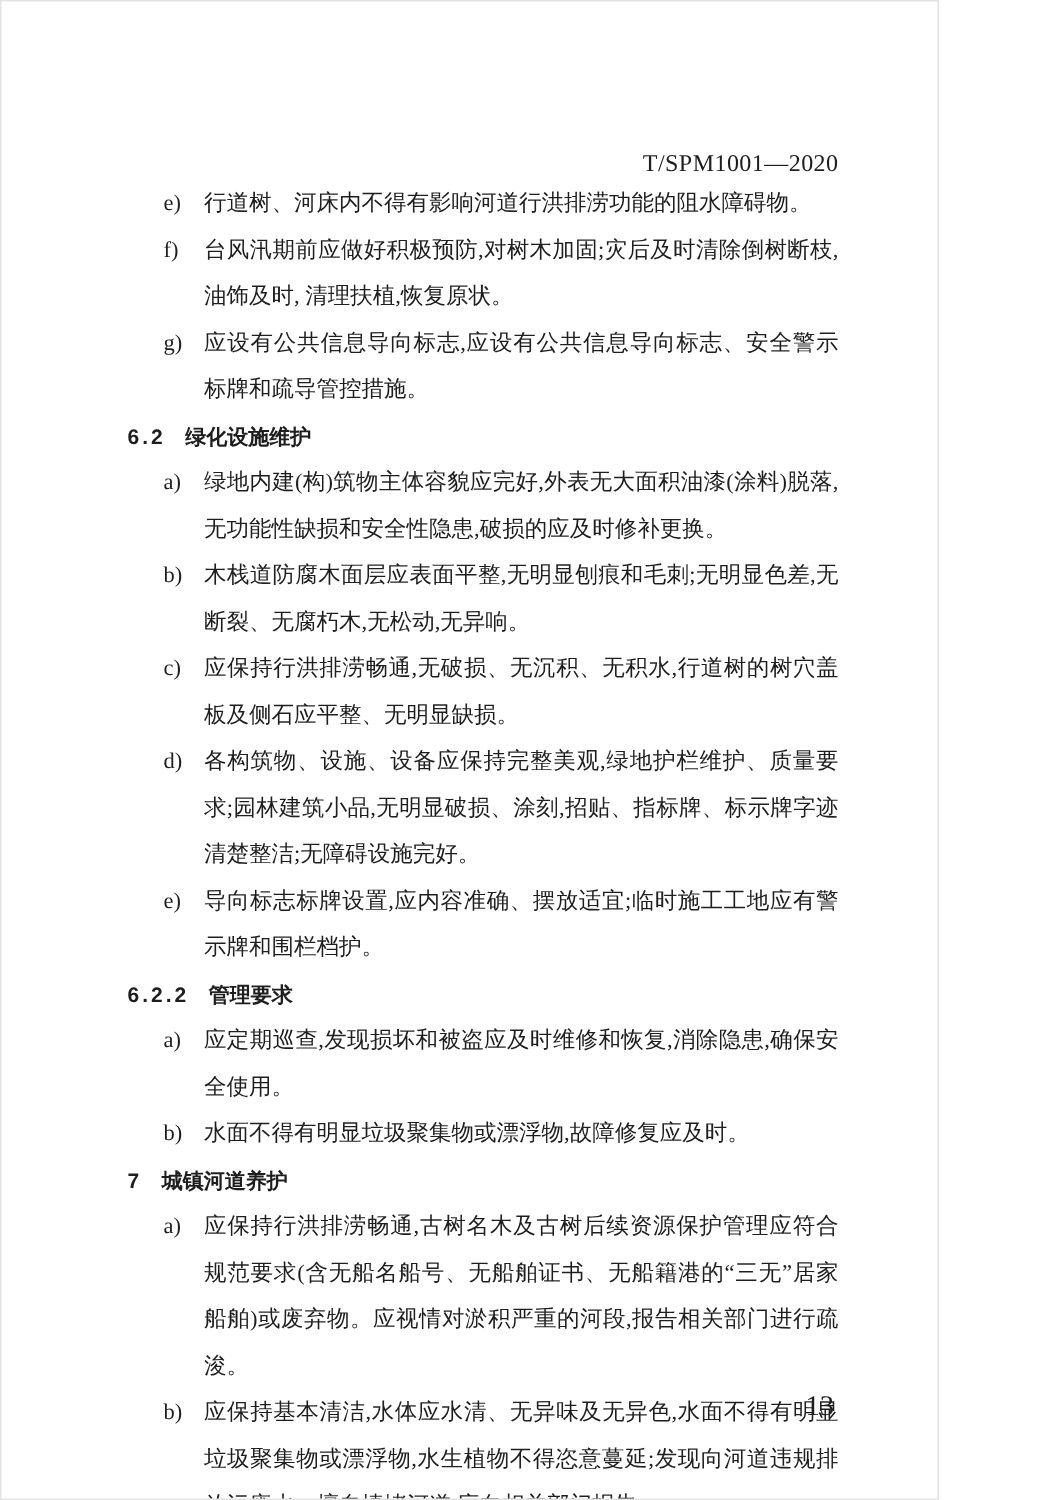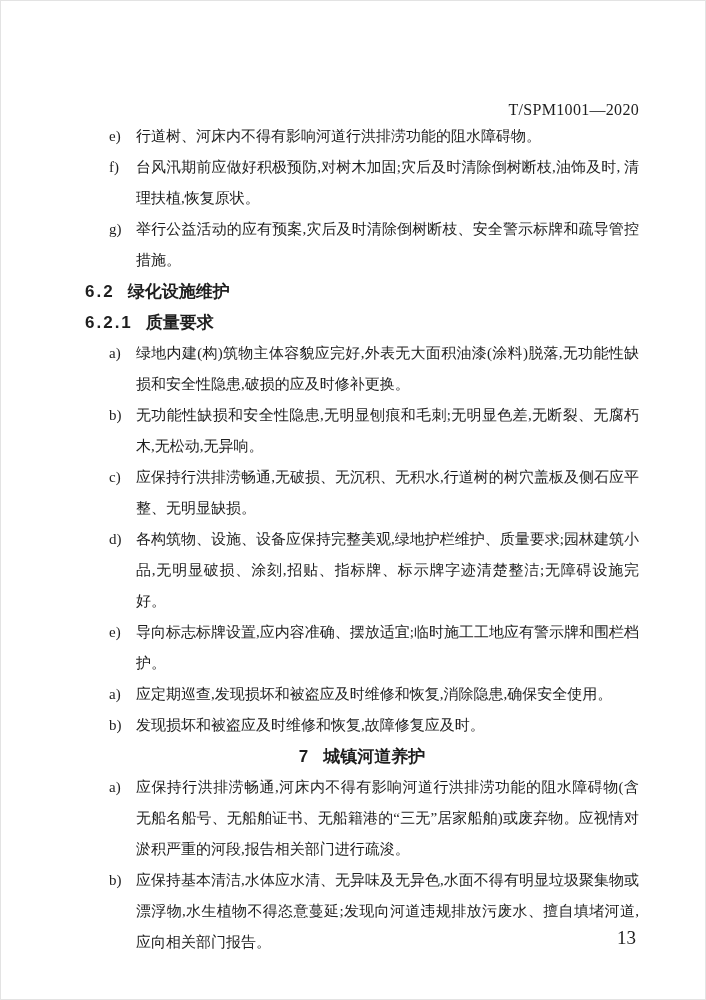--- a/index.html
+++ b/index.html
@@ -1,35 +1,35 @@
 <!DOCTYPE html>
 <html lang="zh"><head>
 <meta charset="utf-8">
 <style>
   html,body{margin:0;padding:0;background:#ffffff;}
   .page{
-    width:706px;height:1000px;box-sizing:border-box;position:relative;
+    width:626px;height:1000px;box-sizing:border-box;position:relative;
     background:#ffffff;border:1px solid #e3e3e3;color:#1e1e1e;
     font-family:"Liberation Serif","DejaVu Serif",serif;
     overflow:hidden;
   }
   .content{
     position:absolute;top:98px;left:84px;right:66px;
     font-size:15px;line-height:31px;
   }
   .doc-header{
     text-align:right;font-size:16px;line-height:22px;
     letter-spacing:.3px;margin-bottom:0;
   }
   .heading{
     font-family:"Liberation Sans","DejaVu Sans",sans-serif;
-    font-weight:600;font-size:17px;line-height:31px;white-space:nowrap;
+    font-weight:600;font-size:14px;line-height:31px;white-space:nowrap;
   }
   .heading .num{margin-right:13px;letter-spacing:2px;}
-  .heading.chapter{font-weight:800;text-align:center;}
+  .heading.chapter{font-weight:800;}
   .list{margin-left:24px;}
   .li{display:flex;line-height:31px;}
   .li .lbl{width:27px;flex-shrink:0;}
   .li .txt{flex:1;text-align:justify;text-justify:inter-ideograph;}
   .page-number{
     position:absolute;top:928px;right:69px;
     font-size:19px;line-height:18px;
   }
 </style>
 </head>
@@ -44,77 +44,77 @@
       <div class="li">
         <span class="lbl">e)</span>
         <span class="txt">行道树、河床内不得有影响河道行洪排涝功能的阻水障碍物。</span>
       </div>
       <div class="li">
         <span class="lbl">f)</span>
         <span class="txt">台风汛期前应做好积极预防,对树木加固;灾后及时清除倒树断枝,油饰及时, 清理扶植,恢复原状。</span>
       </div>
       <div class="li">
         <span class="lbl">g)</span>
-        <span class="txt">举行公益活动的应有预案,灾后及时清除倒树断枝、安全警示标牌和疏导管控措施。</span>
+        <span class="txt">应设有公共信息导向标志,应设有公共信息导向标志、安全警示标牌和疏导管控措施。</span>
       </div>
     </div>
 
     <div class="heading">
       <span class="num">6.2</span><span>绿化设施维护</span>
     </div>
 
-    <div class="heading">
-      <span class="num">6.2.1</span><span>质量要求</span>
-    </div>
 
     <div class="list">
       <div class="li">
         <span class="lbl">a)</span>
         <span class="txt">绿地内建(构)筑物主体容貌应完好,外表无大面积油漆(涂料)脱落,无功能性缺损和安全性隐患,破损的应及时修补更换。</span>
       </div>
       <div class="li">
         <span class="lbl">b)</span>
-        <span class="txt">无功能性缺损和安全性隐患,无明显刨痕和毛刺;无明显色差,无断裂、无腐朽木,无松动,无异响。</span>
+        <span class="txt">木栈道防腐木面层应表面平整,无明显刨痕和毛刺;无明显色差,无断裂、无腐朽木,无松动,无异响。</span>
       </div>
       <div class="li">
         <span class="lbl">c)</span>
         <span class="txt">应保持行洪排涝畅通,无破损、无沉积、无积水,行道树的树穴盖板及侧石应平整、无明显缺损。</span>
       </div>
       <div class="li">
         <span class="lbl">d)</span>
         <span class="txt">各构筑物、设施、设备应保持完整美观,绿地护栏维护、质量要求;园林建筑小品,无明显破损、涂刻,招贴、指标牌、标示牌字迹清楚整洁;无障碍设施完好。</span>
       </div>
       <div class="li">
         <span class="lbl">e)</span>
         <span class="txt">导向标志标牌设置,应内容准确、摆放适宜;临时施工工地应有警示牌和围栏档护。</span>
       </div>
     </div>
 
+    <div class="heading">
+      <span class="num">6.2.2</span><span>管理要求</span>
+    </div>
 
     <div class="list">
       <div class="li">
         <span class="lbl">a)</span>
         <span class="txt">应定期巡查,发现损坏和被盗应及时维修和恢复,消除隐患,确保安全使用。</span>
       </div>
       <div class="li">
         <span class="lbl">b)</span>
-        <span class="txt">发现损坏和被盗应及时维修和恢复,故障修复应及时。</span>
+        <span class="txt">水面不得有明显垃圾聚集物或漂浮物,故障修复应及时。</span>
       </div>
     </div>
 
     <div class="heading chapter">
       <span class="num">7</span><span>城镇河道养护</span>
     </div>
 
 
 
     <div class="list">
       <div class="li">
         <span class="lbl">a)</span>
-        <span class="txt">应保持行洪排涝畅通,河床内不得有影响河道行洪排涝功能的阻水障碍物(含无船名船号、无船舶证书、无船籍港的“三无”居家船舶)或废弃物。应视情对淤积严重的河段,报告相关部门进行疏浚。</span>
+        <span class="txt">应保持行洪排涝畅通,古树名木及古树后续资源保护管理应符合规范要求(含无船名船号、无船舶证书、无船籍港的“三无”居家船舶)或废弃物。应视情对淤积严重的河段,报告相关部门进行疏浚。</span>
       </div>
       <div class="li">
         <span class="lbl">b)</span>
         <span class="txt">应保持基本清洁,水体应水清、无异味及无异色,水面不得有明显垃圾聚集物或漂浮物,水生植物不得恣意蔓延;发现向河道违规排放污废水、擅自填堵河道,应向相关部门报告。</span>
       </div>
     </div>
 
   </div>
 
   <div class="page-number">13</div>

